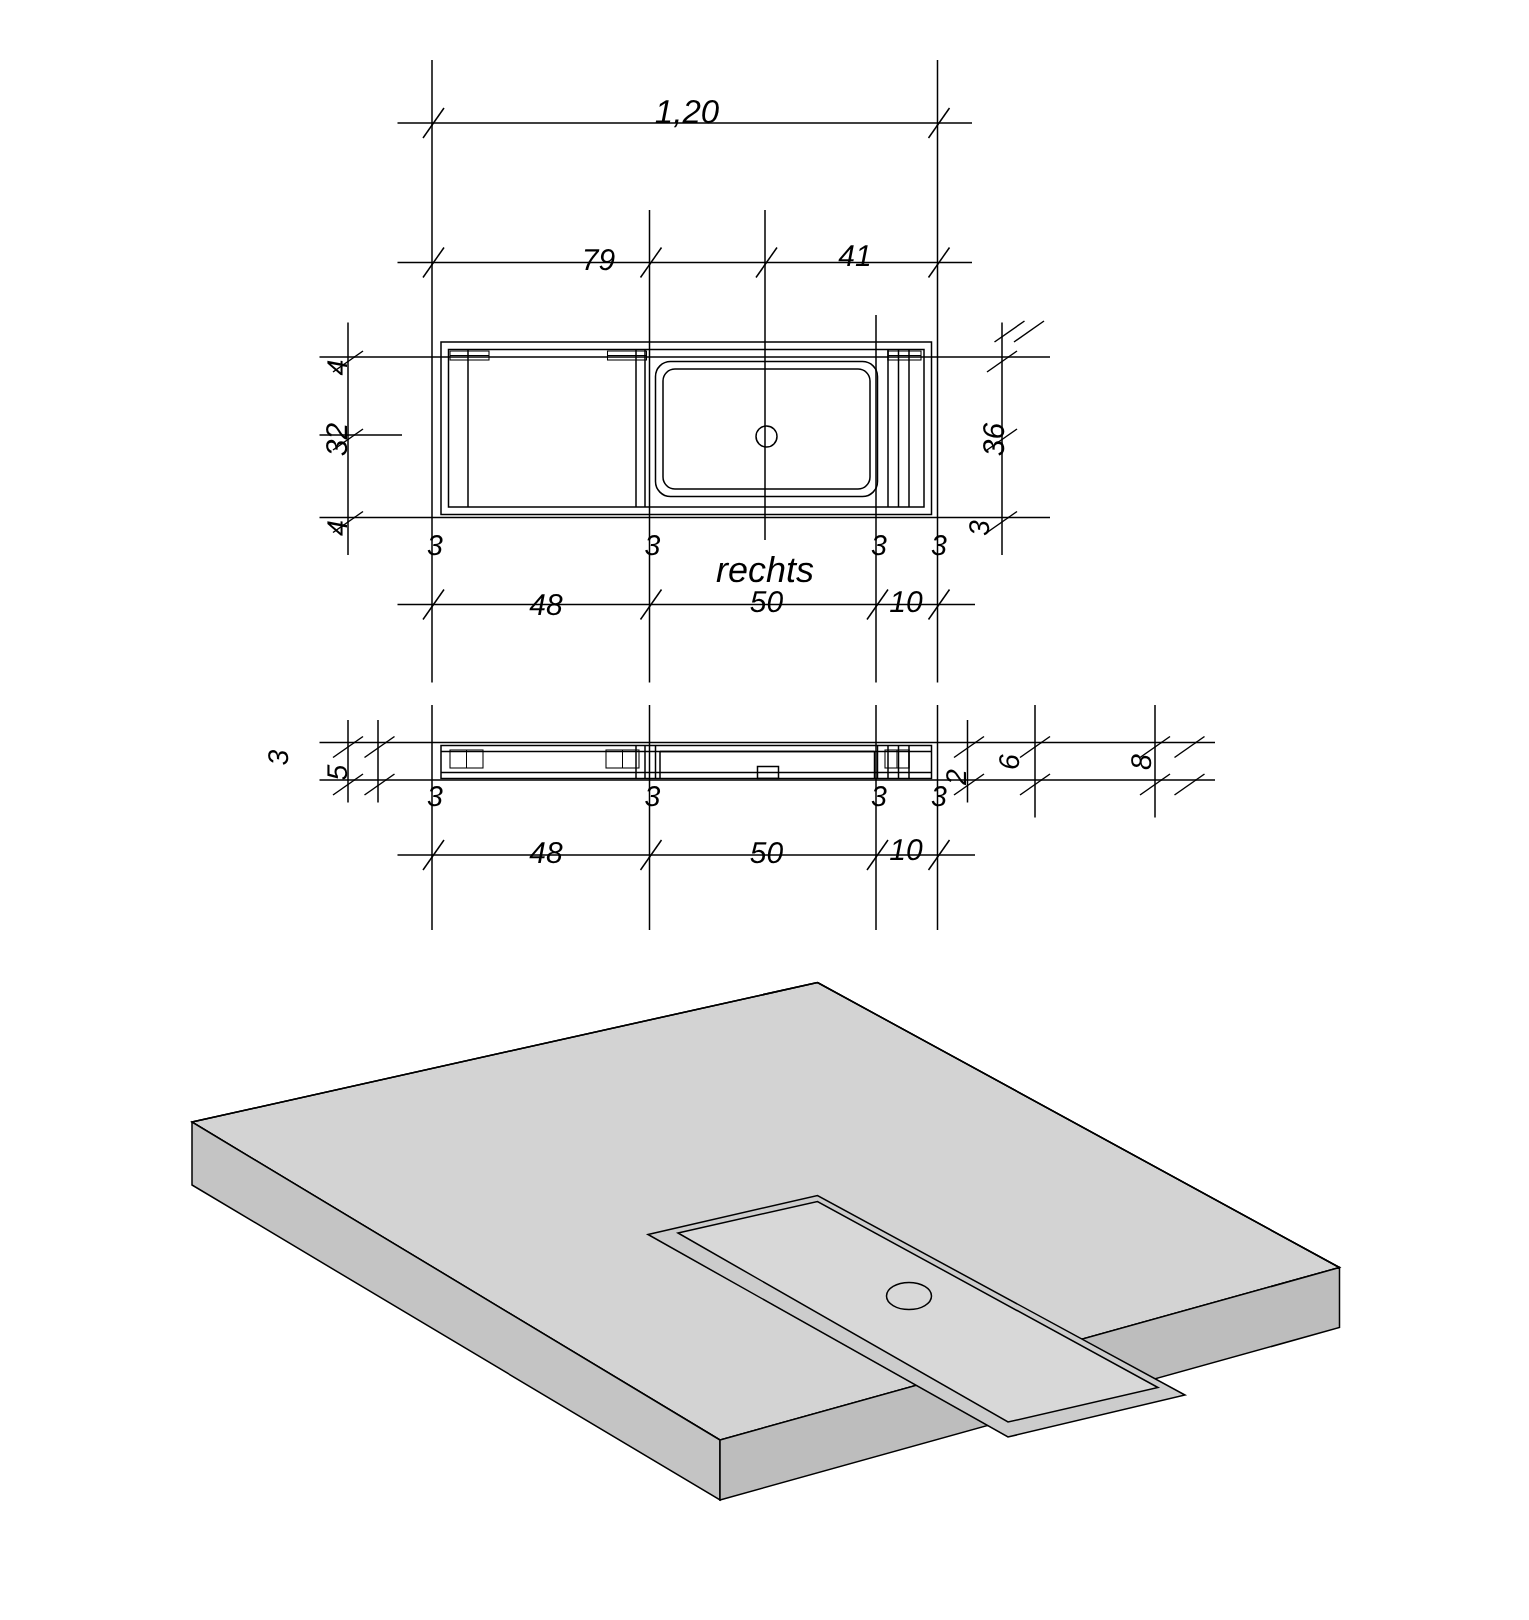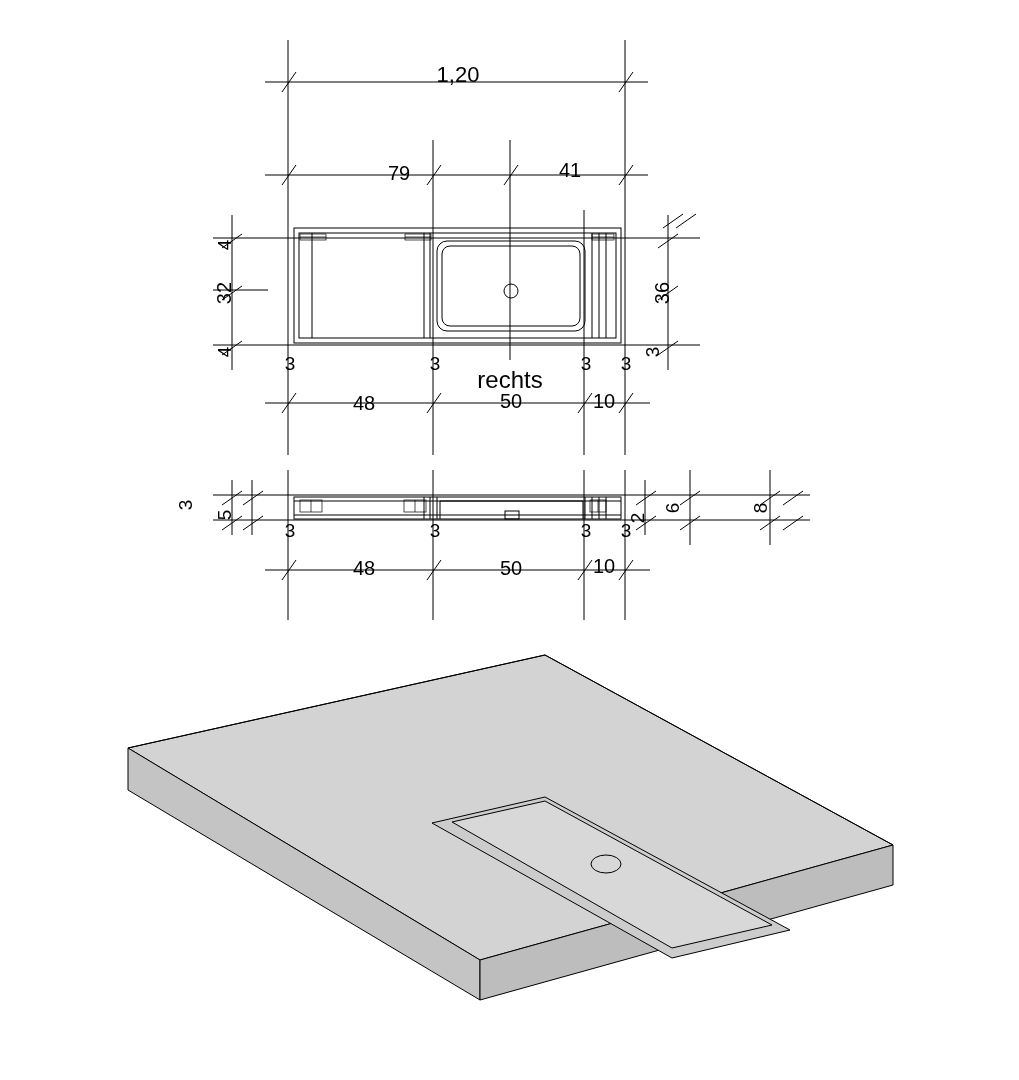--- a/index.html
+++ b/index.html
@@ -11,20 +11,21 @@
     width: 1019px;
     height: 1080px;
     font-family: "Liberation Sans", sans-serif;
     color: #000000;
     overflow: hidden;
   }
   #drawing-root {
     position: relative;
     width: 1019px;
     height: 888px;
+    font-style: italic;
   }
   #drawing-svg {
     position: absolute;
     top: 0;
     left: 0;
     width: 1019px;
     height: 1080px;
   }
   .dim-text {
     font-family: "Liberation Sans", sans-serif;

